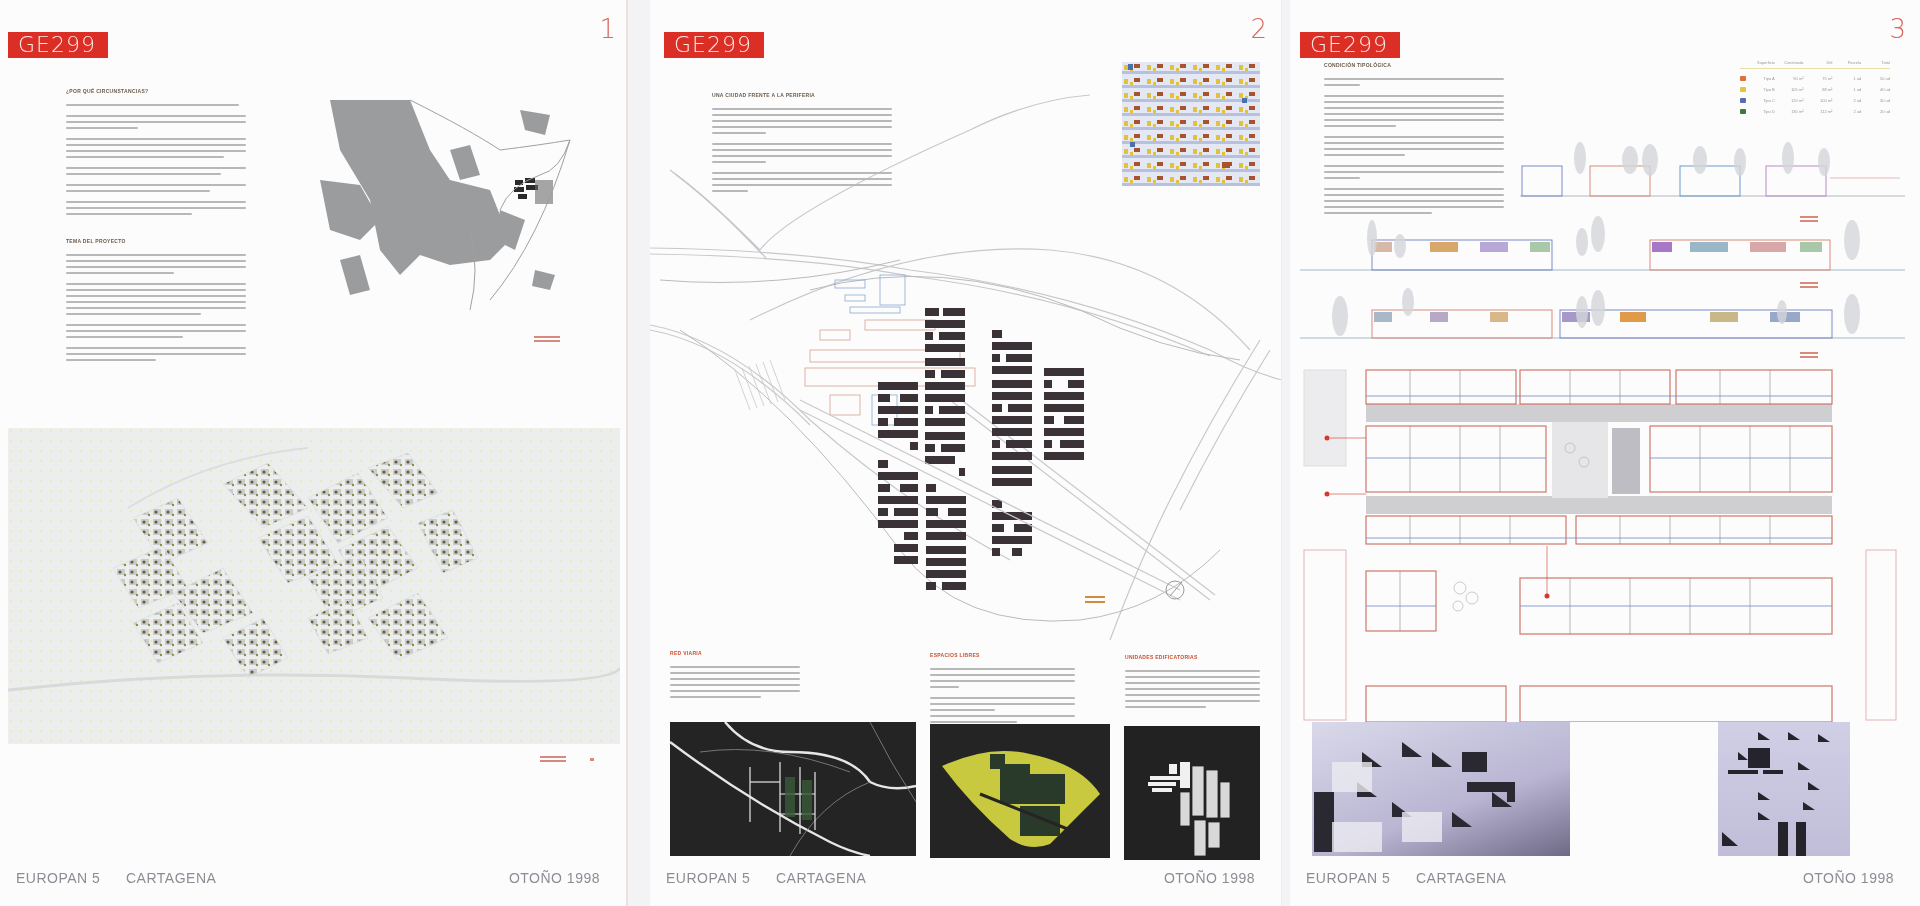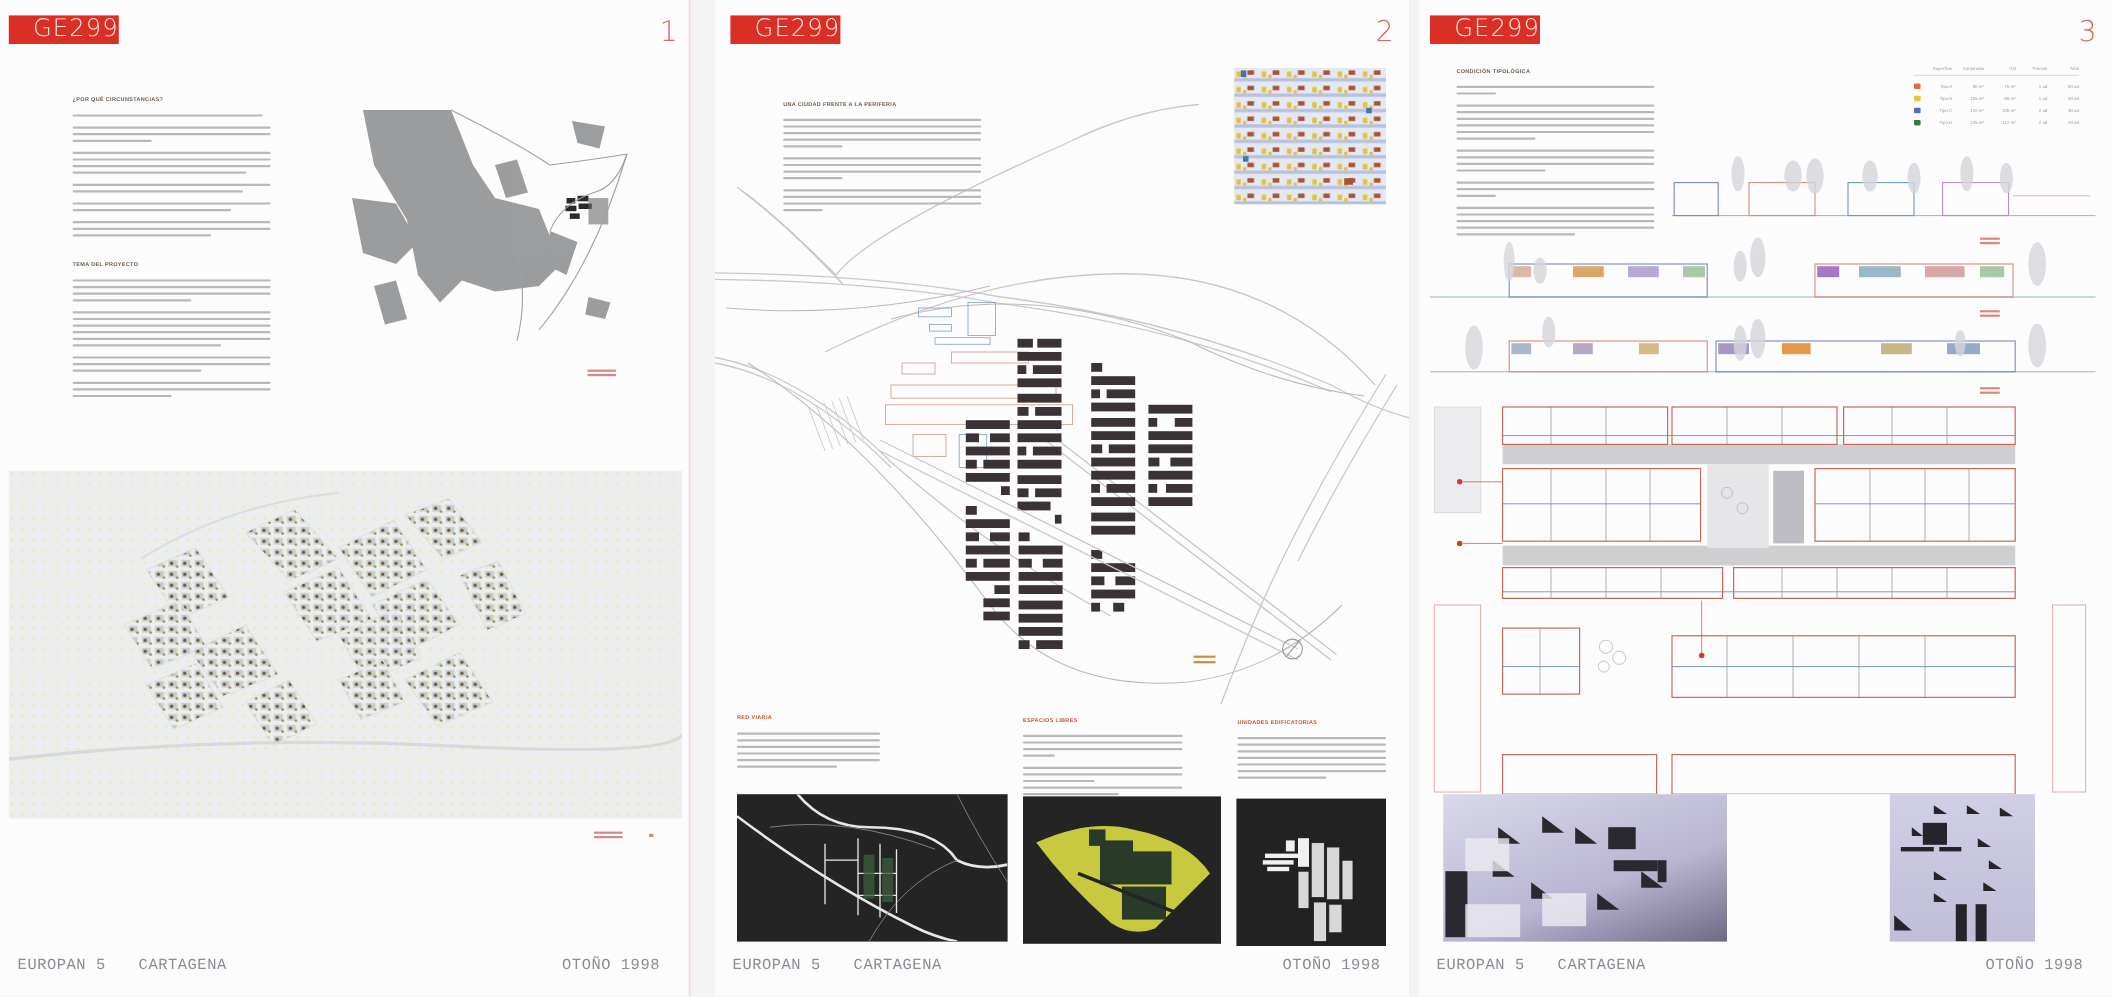--- a/index.html
+++ b/index.html
@@ -4,28 +4,28 @@
 <style>
   * { box-sizing: border-box; margin: 0; padding: 0; }
   html, body { width: 1920px; height: 906px; overflow: hidden; background: #f3f3f5; }
   body { position: relative; font-family: "Liberation Sans", sans-serif; }
 
   .board { position: absolute; top: 0; height: 906px; background: #fdfcfd; overflow: hidden; }
   .board-1 { left: 0; width: 628px; border-right: 2px solid #f1dede; }
   .board-2 { left: 650px; width: 632px; border-right: 1px solid #ececef; }
   .board-3 { left: 1290px; width: 630px; }
 
-  .tag { position: absolute; top: 14px; left: 8px; width: 100px; height: 26px; background: #db2f26;
+  .tag { position: absolute; top: 32px; left: 8px; width: 100px; height: 26px; background: #db2f26;
          color: #fbe9e6; font-family: "DejaVu Sans", sans-serif; font-size: 22px; line-height: 26px;
-         padding-left: 22px; letter-spacing: 1px; font-weight: 300; }
+         padding-left: 10px; letter-spacing: 1px; font-weight: 300; }
   .sheet-num { position: absolute; top: 14px; right: 10px; color: #d9685a; font-size: 26px;
                font-family: "DejaVu Sans", sans-serif; font-weight: 300; }
 
   .footer { position: absolute; bottom: 14px; left: 16px; right: 16px; height: 22px;
-            font-family: Liberation Mono, monospace; color: #8c8c94; font-size: 14px; letter-spacing: 0.5px; }
+            font-family: Liberation Sans, sans-serif; color: #8c8c94; font-size: 14px; letter-spacing: 0.5px; }
   .footer .f-left { position: absolute; left: 0; }
   .footer .f-mid { position: absolute; left: 110px; }
   .footer .f-right { position: absolute; right: 10px; text-align: right; }
 
   .textblock { position: absolute; }
   .tb-head { font-size: 5px; color: #6a5a4a; font-weight: bold; margin-bottom: 10px; letter-spacing: 0.3px; }
   .tb-head.red { color: #c8502e; }
   .tb-line { height: 2px; background: #b9b8b8; margin-bottom: 4px; border-radius: 1px; }
   .tb-para { margin-bottom: 9px; }
 

